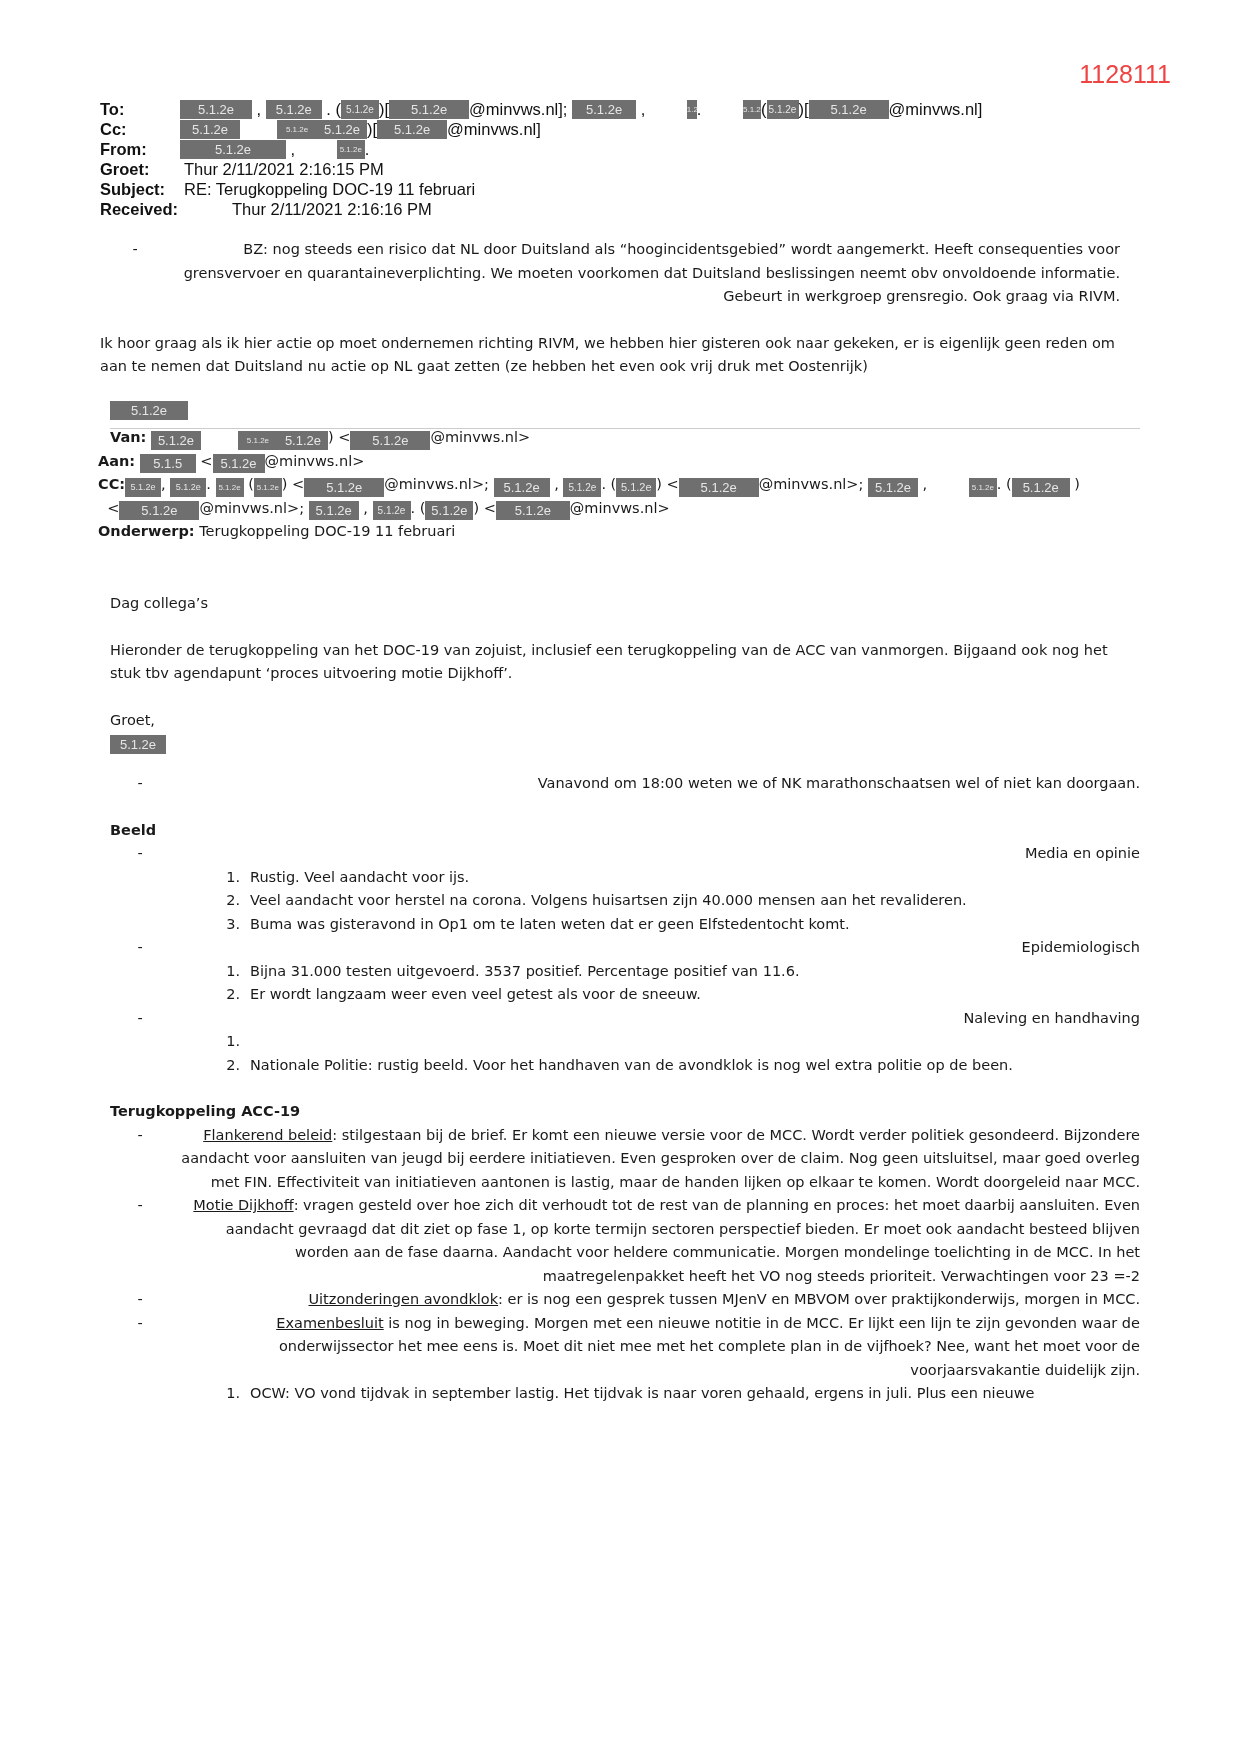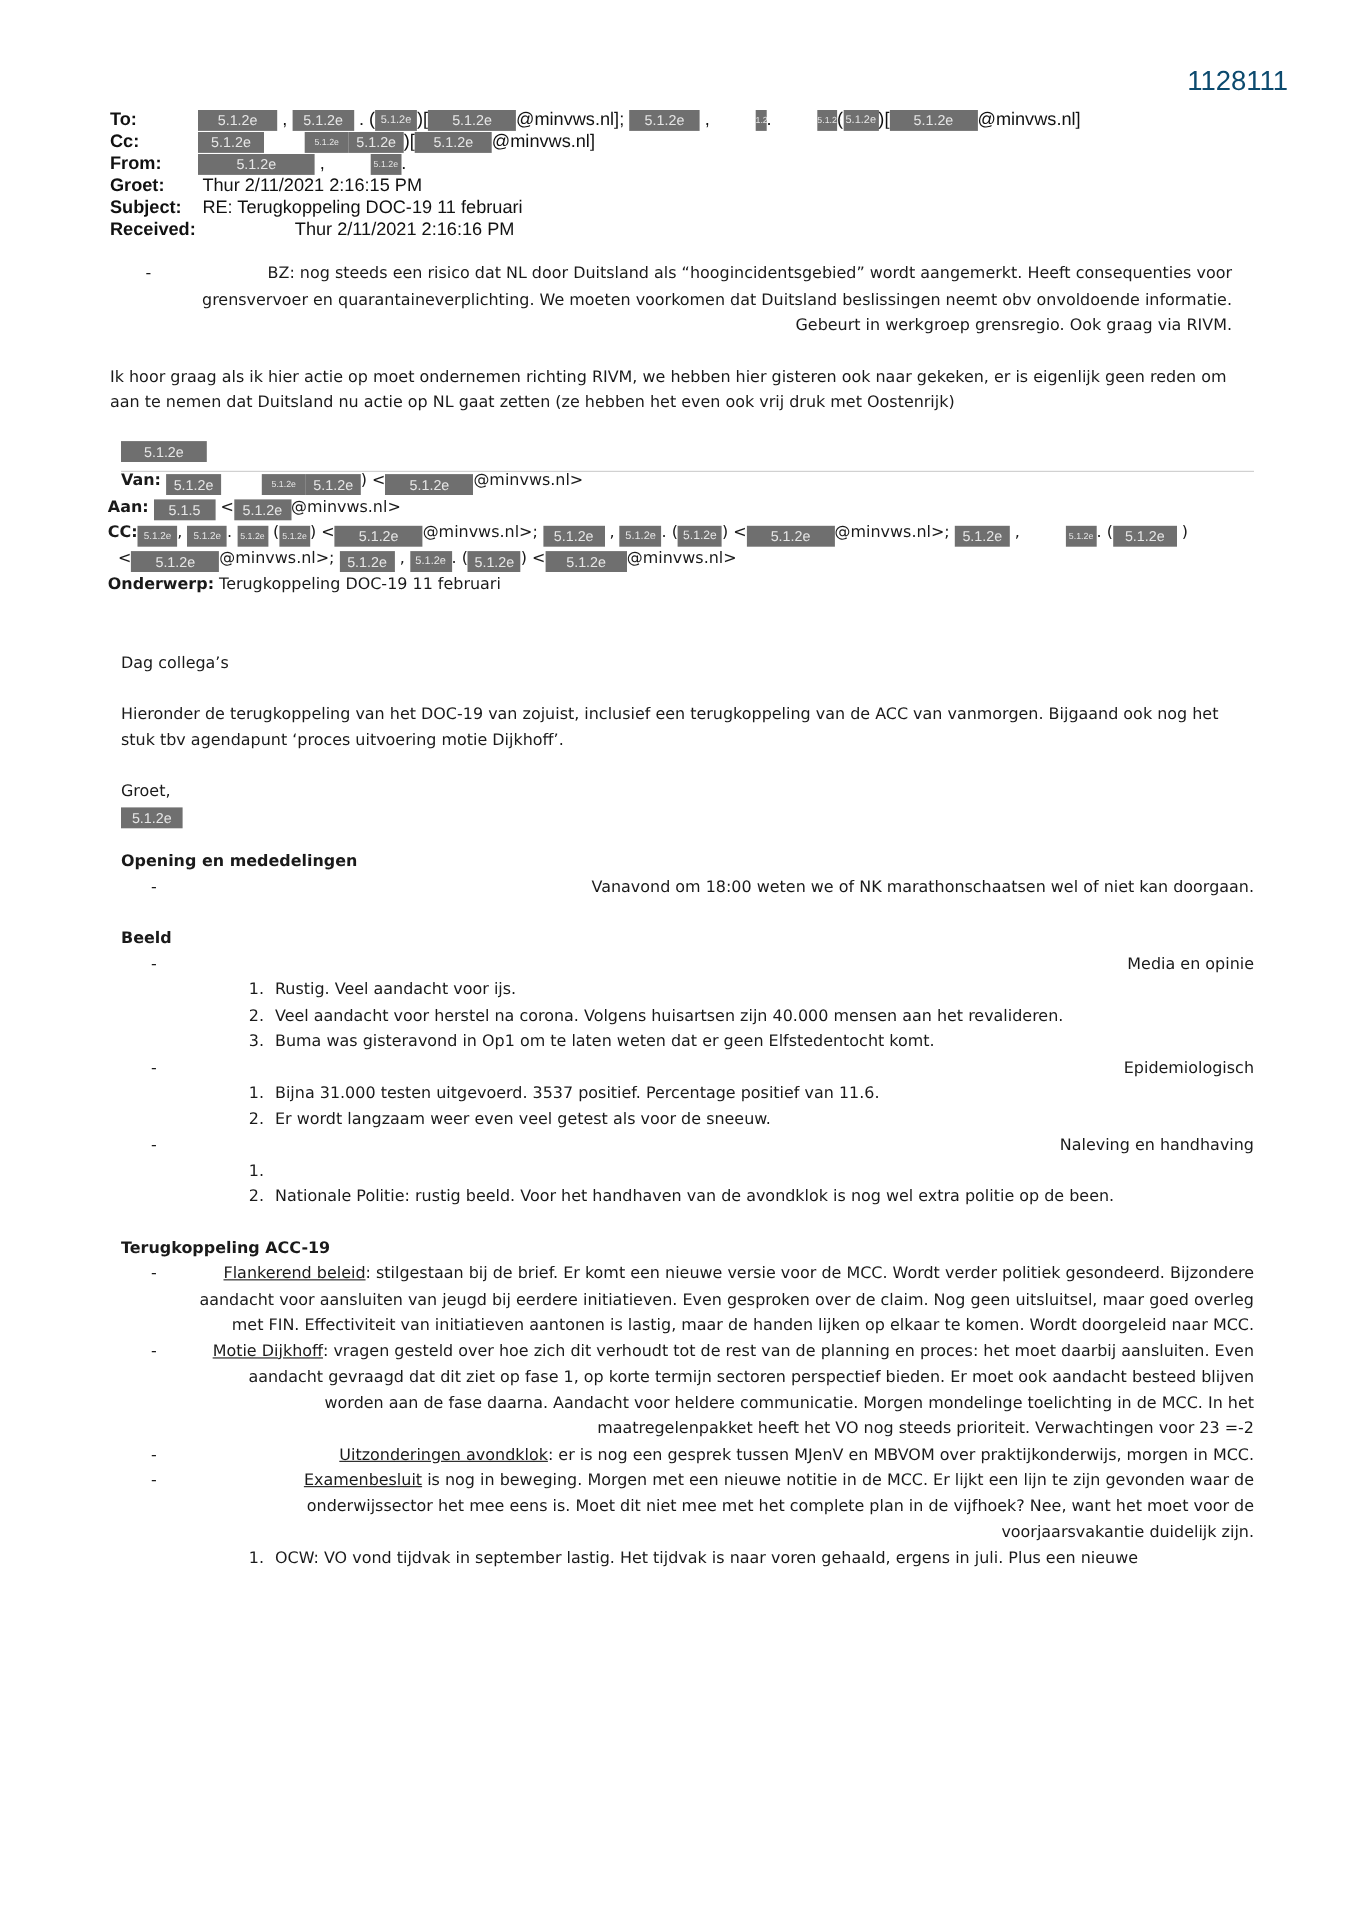--- a/index.html
+++ b/index.html
@@ -1,17 +1,17 @@
 <!DOCTYPE html>
 <html><head>
 <meta charset="utf-8">
 <style>
   html, body { margin:0; padding:0; background:#ffffff; }
   body { width:1241px; height:1754px; position:relative; overflow:hidden; color:#111; }
-  .docid { position:absolute; top:60px; right:70px; font-family:"Liberation Sans", sans-serif; font-size:25px; color:#0c4a6e;text-align:right; }
+  .docid { position:absolute; top:60px; right:70px; font-family:"Liberation Sans", sans-serif; font-size:25px; color:#ef4444;text-align:right; }
   .hdr { position:absolute; left:100px; top:99px; font-family:"Liberation Sans", sans-serif; font-size:16.5px; line-height:20px; }
   .hrow { display:flex; white-space:nowrap; height:20px; align-items:center; }
   .hlabel { font-weight:bold; width:84px; display:inline-block; }
   .hval { display:inline-flex; align-items:center; }
   .red { display:inline-block; background:#6f6f6f; color:#e6e6e6; font-family:"Liberation Sans", sans-serif; font-size:13px; text-align:center; height:19px; line-height:19px; vertical-align:middle; }
   .red.sm { font-size:8px;margin-left:37px; }
   .body { position:absolute; left:100px; width:1040px; font-family:"DejaVu Sans", sans-serif; font-size:14.5px; line-height:23.5px; color:#1a1a1a; }
   .dash { display:flex; }
   .dash .mk { width:70px; text-align:center; flex:none; }
   .dash .tx { flex:1;text-align:right; }
@@ -64,21 +64,21 @@
   <div class="hrow">
     <span class="hlabel">Groet:</span>
     <span>Thur 2/11/2021 2:16:15 PM</span>
   </div>
   <div class="hrow">
     <span class="hlabel">Subject:</span>
     <span>RE: Terugkoppeling DOC-19 11 februari</span>
   </div>
   <div class="hrow">
     <span class="hlabel">Received:</span>
-    <span style="margin-left:84px">Thur 2/11/2021 2:16:16 PM</span>
+    <span style="margin-left:48px">Thur 2/11/2021 2:16:16 PM</span>
   </div>
 </div>
 
 <div class="body" style="top:238px">
   <div class="dash">
     <span class="mk">-</span>
     <span class="tx" style="padding-right:20px">BZ: nog steeds een risico dat NL door Duitsland als “hoogincidentsgebied” wordt aangemerkt. Heeft consequenties voor grensvervoer en quarantaineverplichting. We moeten voorkomen dat Duitsland beslissingen neemt obv onvoldoende informatie. Gebeurt in werkgroep grensregio. Ook graag via RIVM.</span>
   </div>
   <div style="height:23px"></div>
   <div>Ik hoor graag als ik hier actie op moet ondernemen richting RIVM, we hebben hier gisteren ook naar gekeken, er is eigenlijk geen reden om aan te nemen dat Duitsland nu actie op NL gaat zetten (ze hebben het even ook vrij druk met Oostenrijk)</div>
@@ -137,21 +137,20 @@
 
 <div class="body" style="top:592px;left:110px;width:1030px">
   <div>Dag collega’s</div>
   <div style="height:23px"></div>
   <div>Hieronder de terugkoppeling van het DOC-19 van zojuist, inclusief een terugkoppeling van de ACC van vanmorgen. Bijgaand ook nog het stuk tbv agendapunt ‘proces uitvoering motie Dijkhoff’.</div>
   <div style="height:23px"></div>
   <div>Groet,</div>
   <div style="height:24px"><span class="red" style="width:56px">5.1.2e</span></div>
   <div style="height:16px"></div>
 
-  <div class="b">Opening en mededelingen</div>
   <div class="dash">
     <span class="mk" style="width:60px">-</span>
     <span class="tx">Vanavond om 18:00 weten we of NK marathonschaatsen wel of niet kan doorgaan.</span>
   </div>
   <div style="height:23px"></div>
 
   <div class="b">Beeld</div>
   <div class="dash">
     <span class="mk" style="width:60px">-</span>
     <span class="tx">Media en opinie</span>

